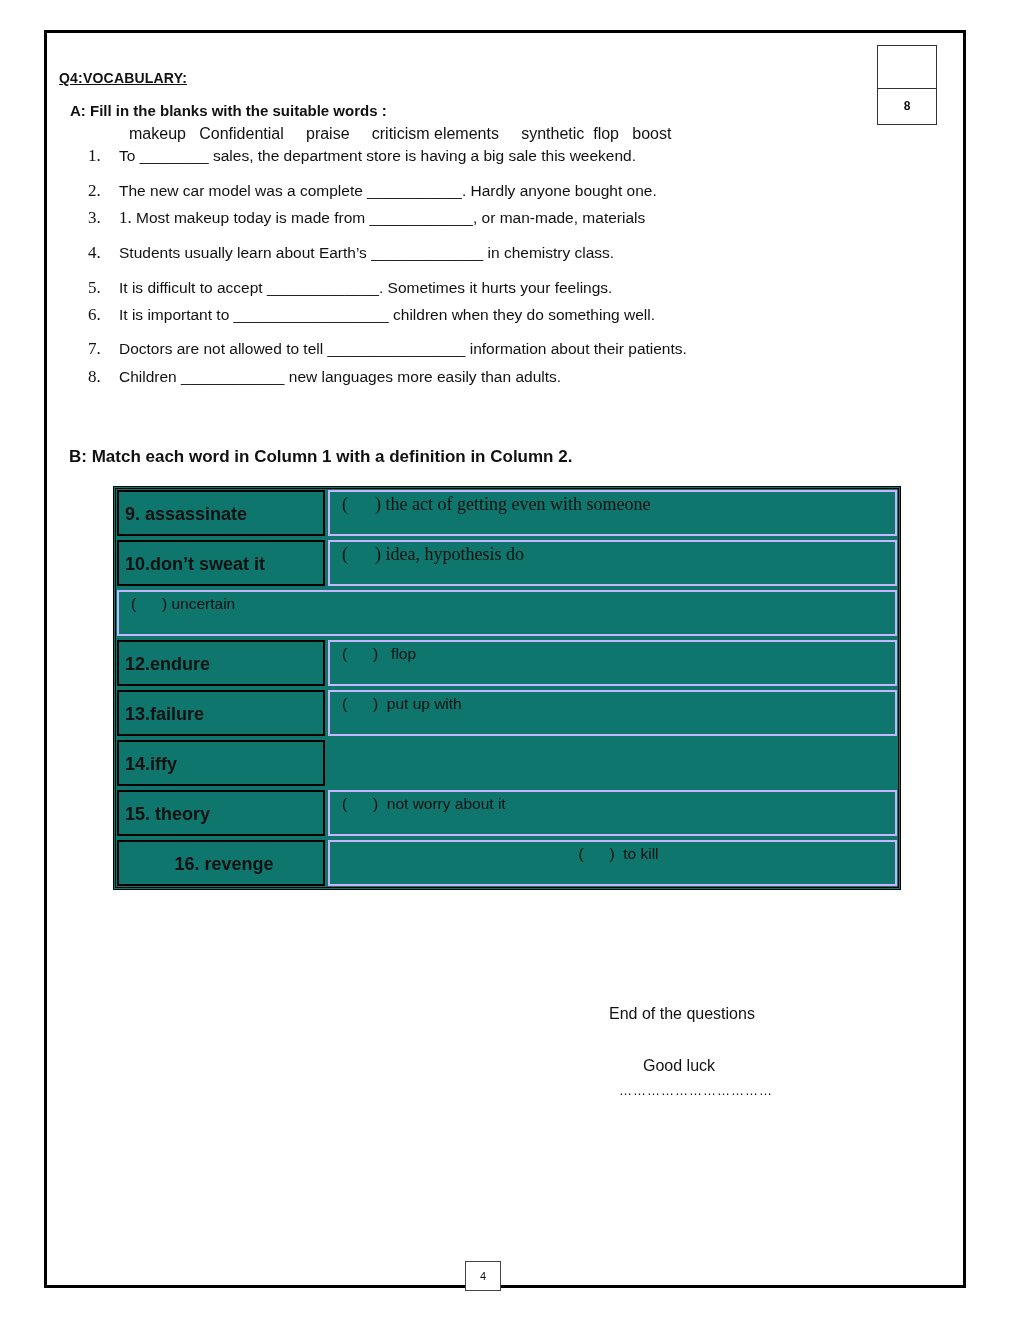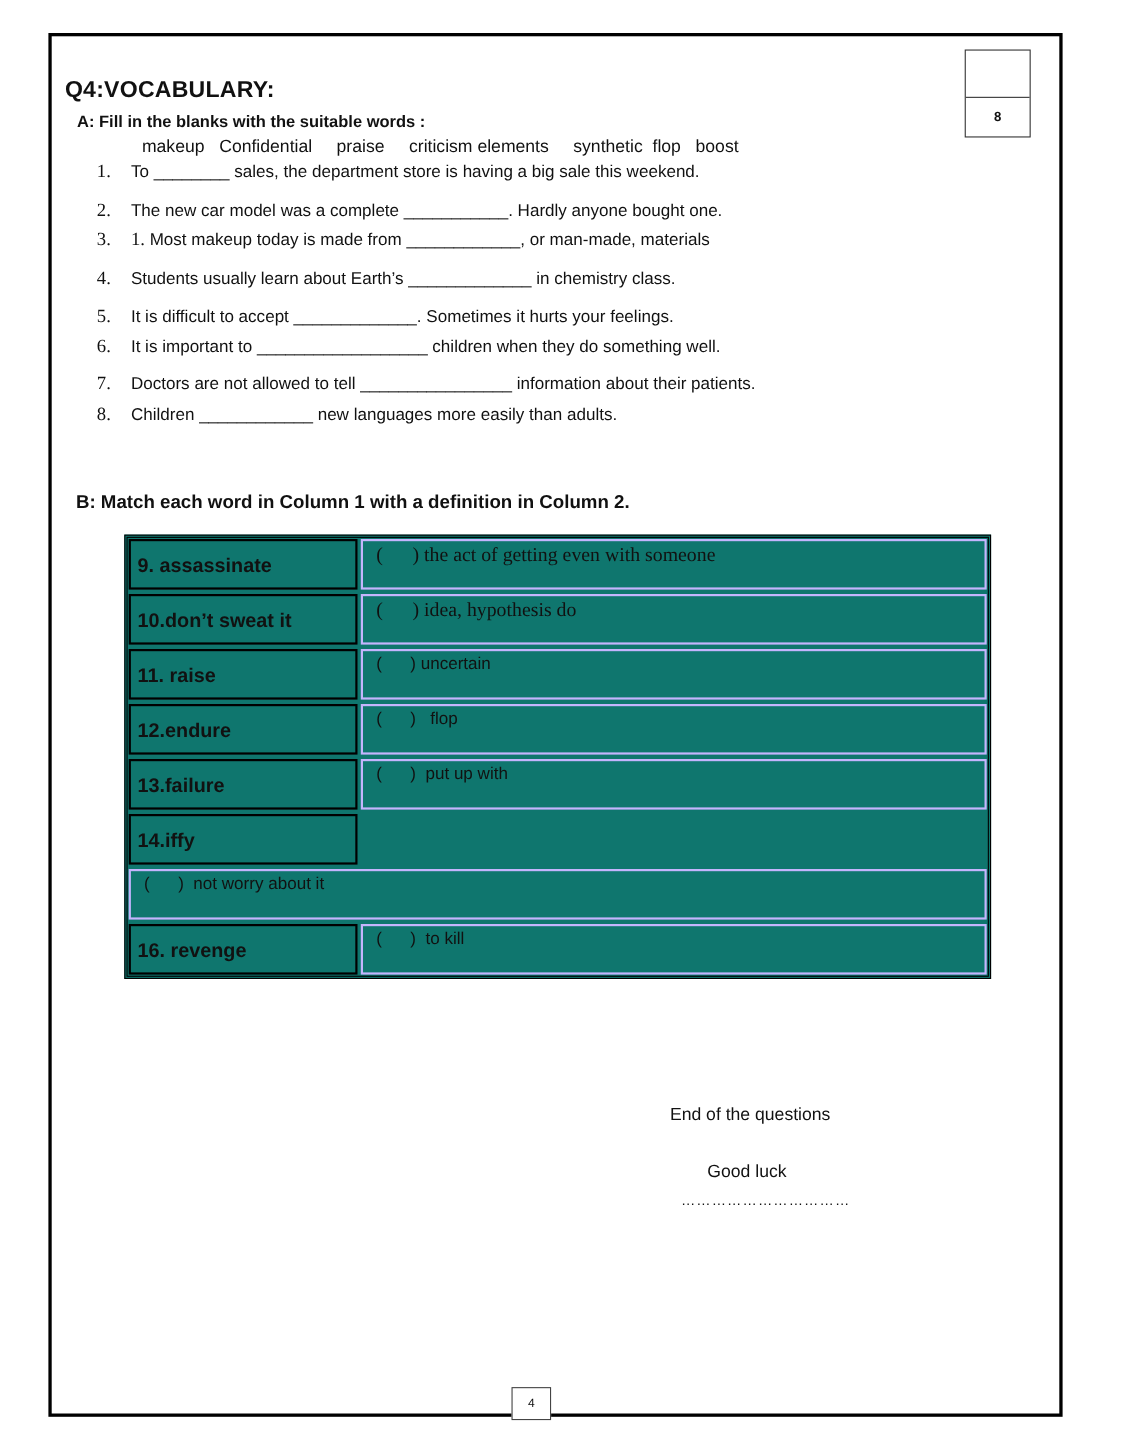--- a/index.html
+++ b/index.html
@@ -1,30 +1,30 @@
 <!DOCTYPE html>
 <html><head>
 <meta charset="utf-8">
 <style>
   html, body { margin: 0; padding: 0; background: #ffffff; }
   body { width: 1020px; height: 1320px; position: relative; font-family: "Liberation Sans", sans-serif; color: #111; overflow: hidden; }
   .frame { position: absolute; left: 44px; top: 30px; width: 922px; height: 1258px; border: 3px solid #000; box-sizing: border-box; }
   .score-box { position: absolute; left: 877px; top: 45px; width: 60px; height: 80px; border: 1px solid #333; box-sizing: border-box; }
   .score-top { height: 42px; border-bottom: 1px solid #333; }
   .score-val { text-align: center; font-weight: bold; font-size: 12px; line-height: 34px; }
-  .title { position: absolute; left: 59px; top: 70px; font-size: 21px; font-weight: bold; letter-spacing: 0.2px; }
+  .title { position: absolute; left: 59px; top: 70px; font-size: 14px; font-weight: bold; text-decoration: underline; letter-spacing: 0.2px; }
   .sec-a { position: absolute; left: 70px; top: 102px; font-size: 15px; font-weight: bold; }
   .wordbank { position: absolute; left: 129px; top: 125px; font-size: 16px; white-space: pre; }
   .q { position: absolute; left: 88px; font-size: 15.5px; white-space: pre; }
   .q .num { font-family: "Liberation Serif", serif; font-size: 17px; display: inline-block; width: 31px; }
   .q .lead1 { font-family: "Liberation Serif", serif; font-size: 17px; }
   .sec-b { position: absolute; left: 69px; top: 447px; font-size: 17px; font-weight: bold; }
   .match-table { position: absolute; left: 113px; top: 486px; width: 788px; border: 3px double #000; box-sizing: border-box; padding: 1px; background: #0f766e; }
   .row { display: flex; height: 46px; margin-bottom: 4px; }
-  .row:last-child { margin-bottom: 0; }
+  .row:last-child { margin-bottom: 0; text-align: center; }
   .cell-word { width: 208px; border: 2px solid #000; box-sizing: border-box; font-weight: bold; font-size: 18px; padding: 12px 0 0 6px; margin-right: 3px; }
   .cell-def { flex: 1; border: 2px solid #c4b5fd; box-sizing: border-box; font-size: 15.5px; padding: 3px 0 0 12px; white-space: pre; }
   .cell-def.serif { font-family: "Liberation Serif", serif; font-size: 18px; padding-top: 2px; }
   .ending { position: absolute; left: 600px; top: 1005px; width: 170px; font-size: 16px; }
   .ending div { height: 26px; }
   .end1 { padding-left: 9px; }
   .end2 { padding-left: 43px; margin-top: 26px; }
   .end3 { padding-left: 19px; letter-spacing: 1px; font-size: 13px; }
   .page-num { position: absolute; left: 465px; top: 1261px; width: 36px; height: 30px; border: 1px solid #444; background: #fff; box-sizing: border-box; text-align: center; font-size: 11px; line-height: 28px; }
 </style>
@@ -56,35 +56,35 @@
 <div class="match-table">
   <div class="row">
     <div class="cell-word">9. assassinate</div>
     <div class="cell-def serif">(      ) the act of getting even with someone</div>
   </div>
   <div class="row">
     <div class="cell-word">10.don’t sweat it</div>
     <div class="cell-def serif">(      ) idea, hypothesis do</div>
   </div>
   <div class="row">
-    <div class="cell-word">11. raise</div>
     <div class="cell-def">(      ) uncertain</div>
   </div>
   <div class="row">
     <div class="cell-word">12.endure</div>
     <div class="cell-def">(      )   flop</div>
   </div>
   <div class="row">
     <div class="cell-word">13.failure</div>
     <div class="cell-def">(      )  put up with</div>
   </div>
   <div class="row">
     <div class="cell-word">14.iffy</div>
   </div>
   <div class="row">
+    <div class="cell-word">15. theory</div>
     <div class="cell-def">(      )  not worry about it</div>
   </div>
   <div class="row">
     <div class="cell-word">16. revenge</div>
     <div class="cell-def">(      )  to kill</div>
   </div>
 </div>
 
 <div class="ending">
   <div class="end1">End of the questions</div>

